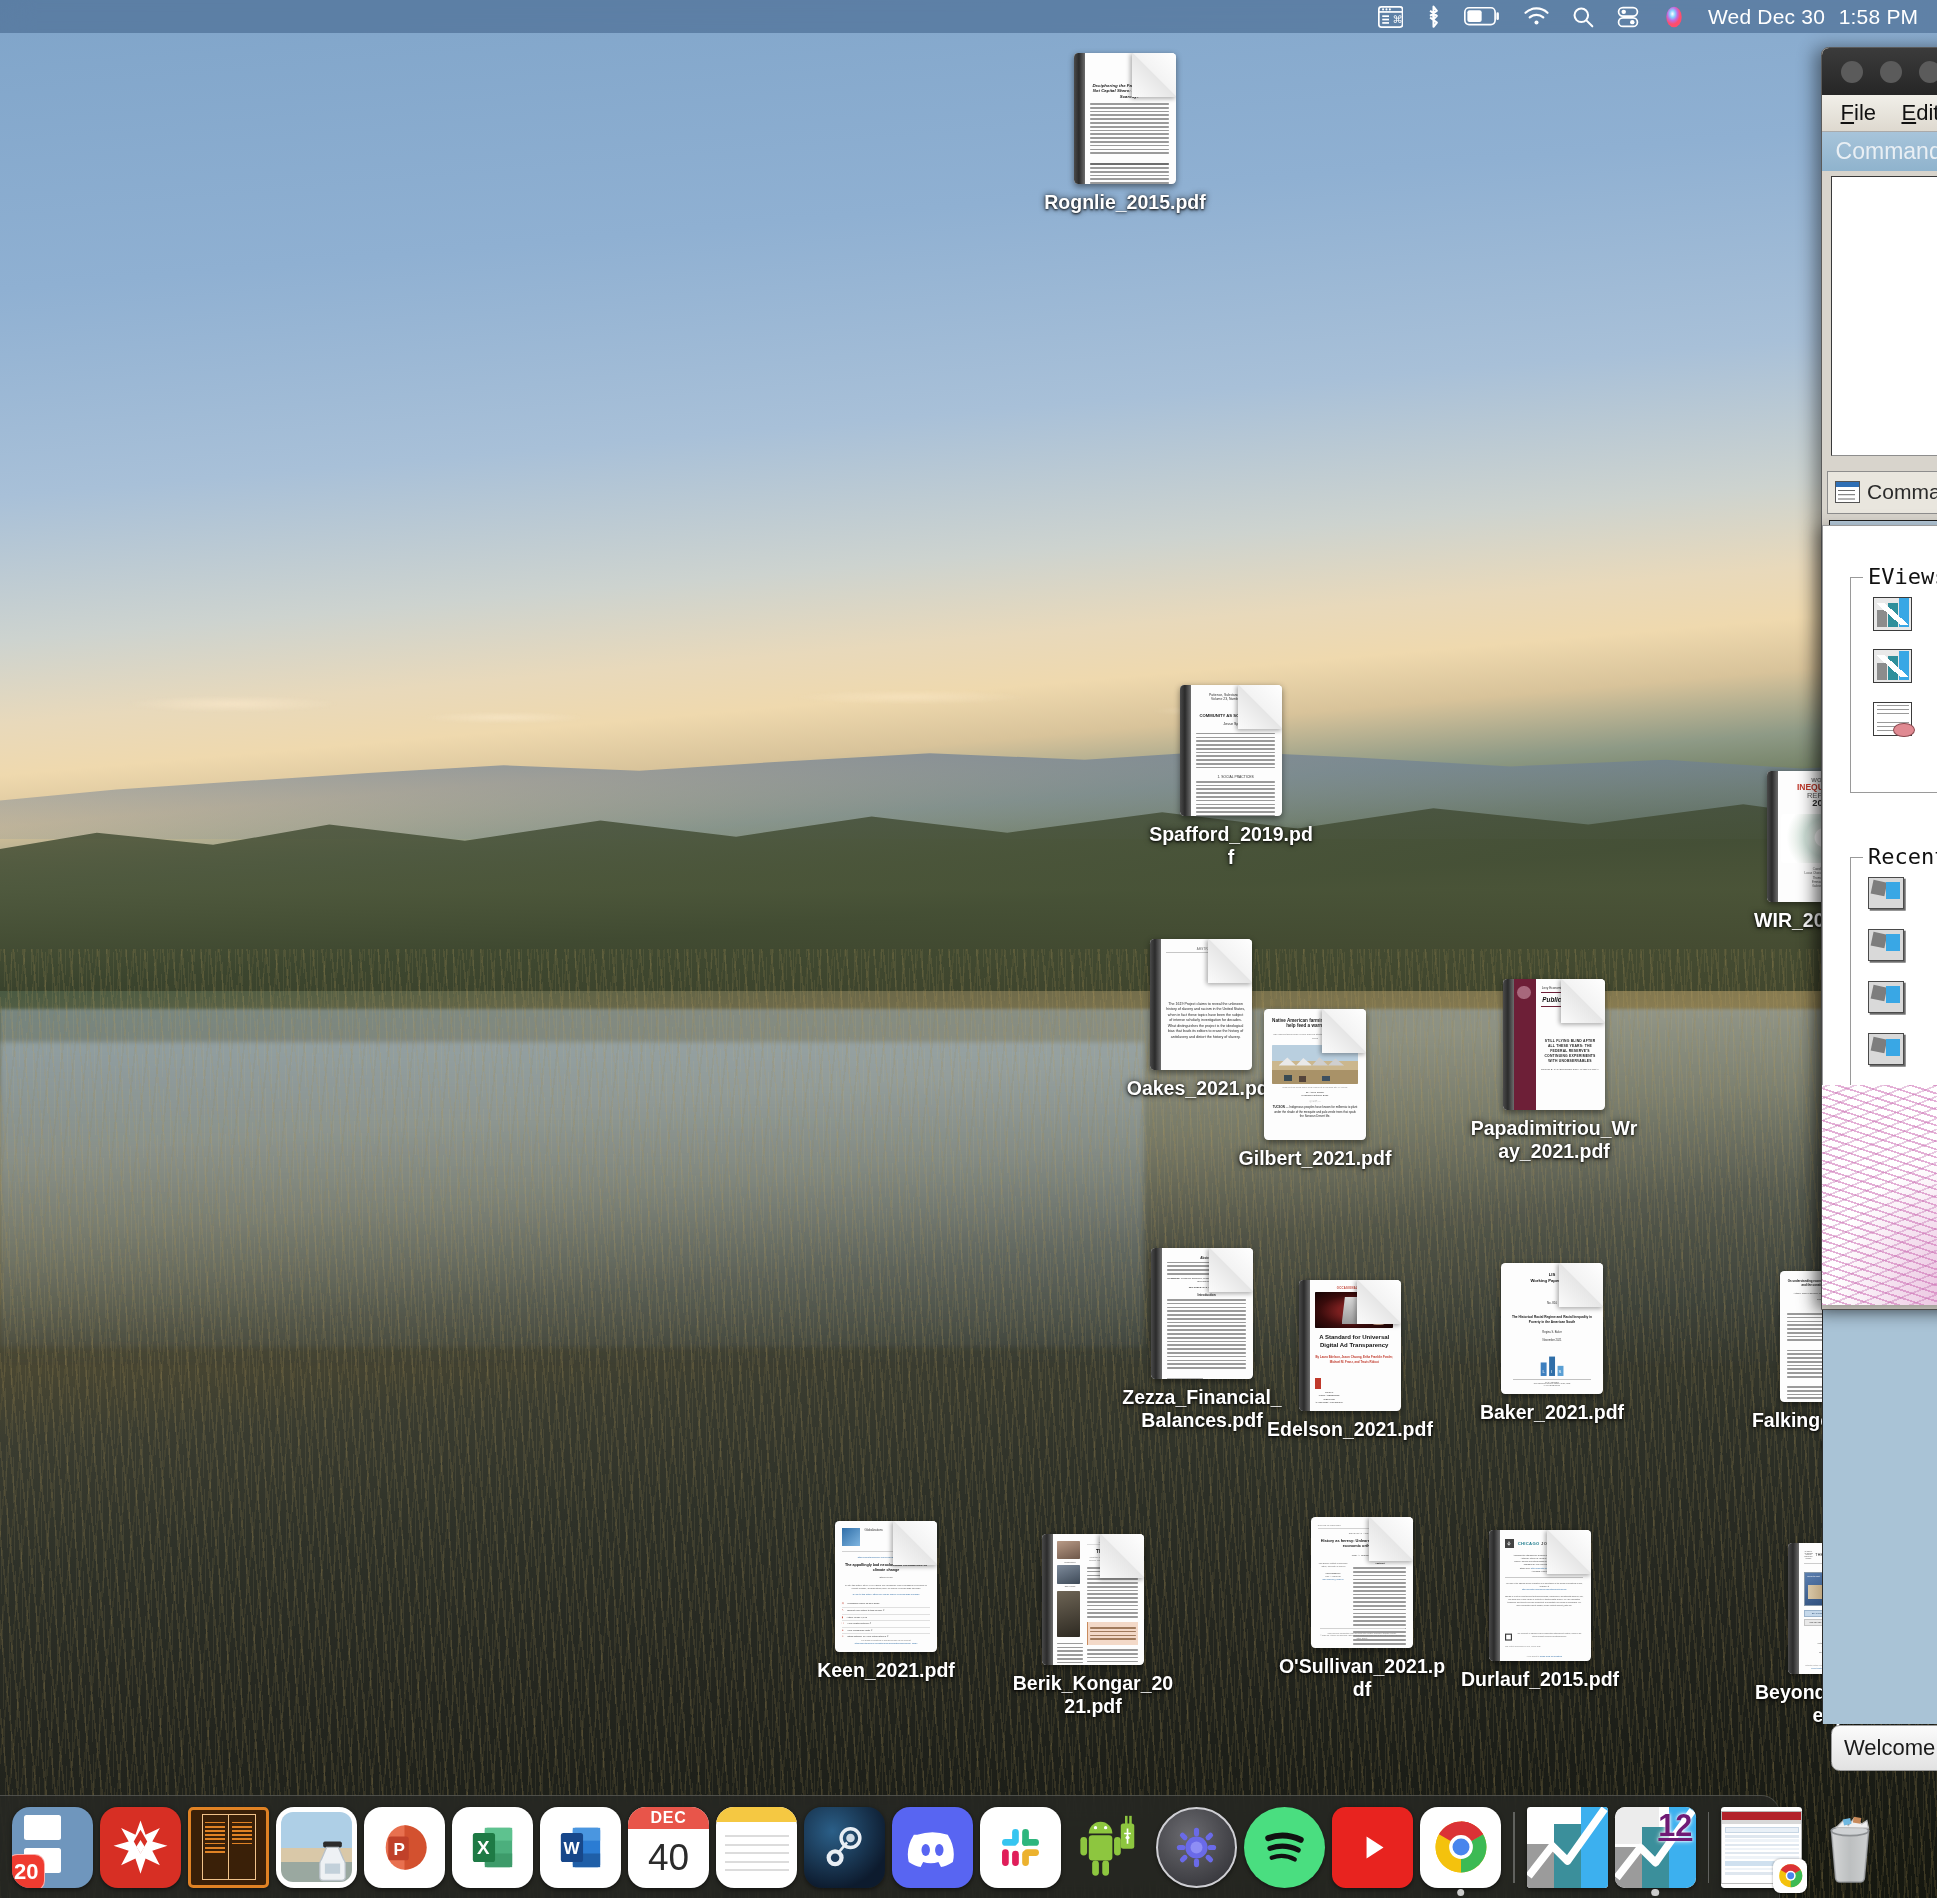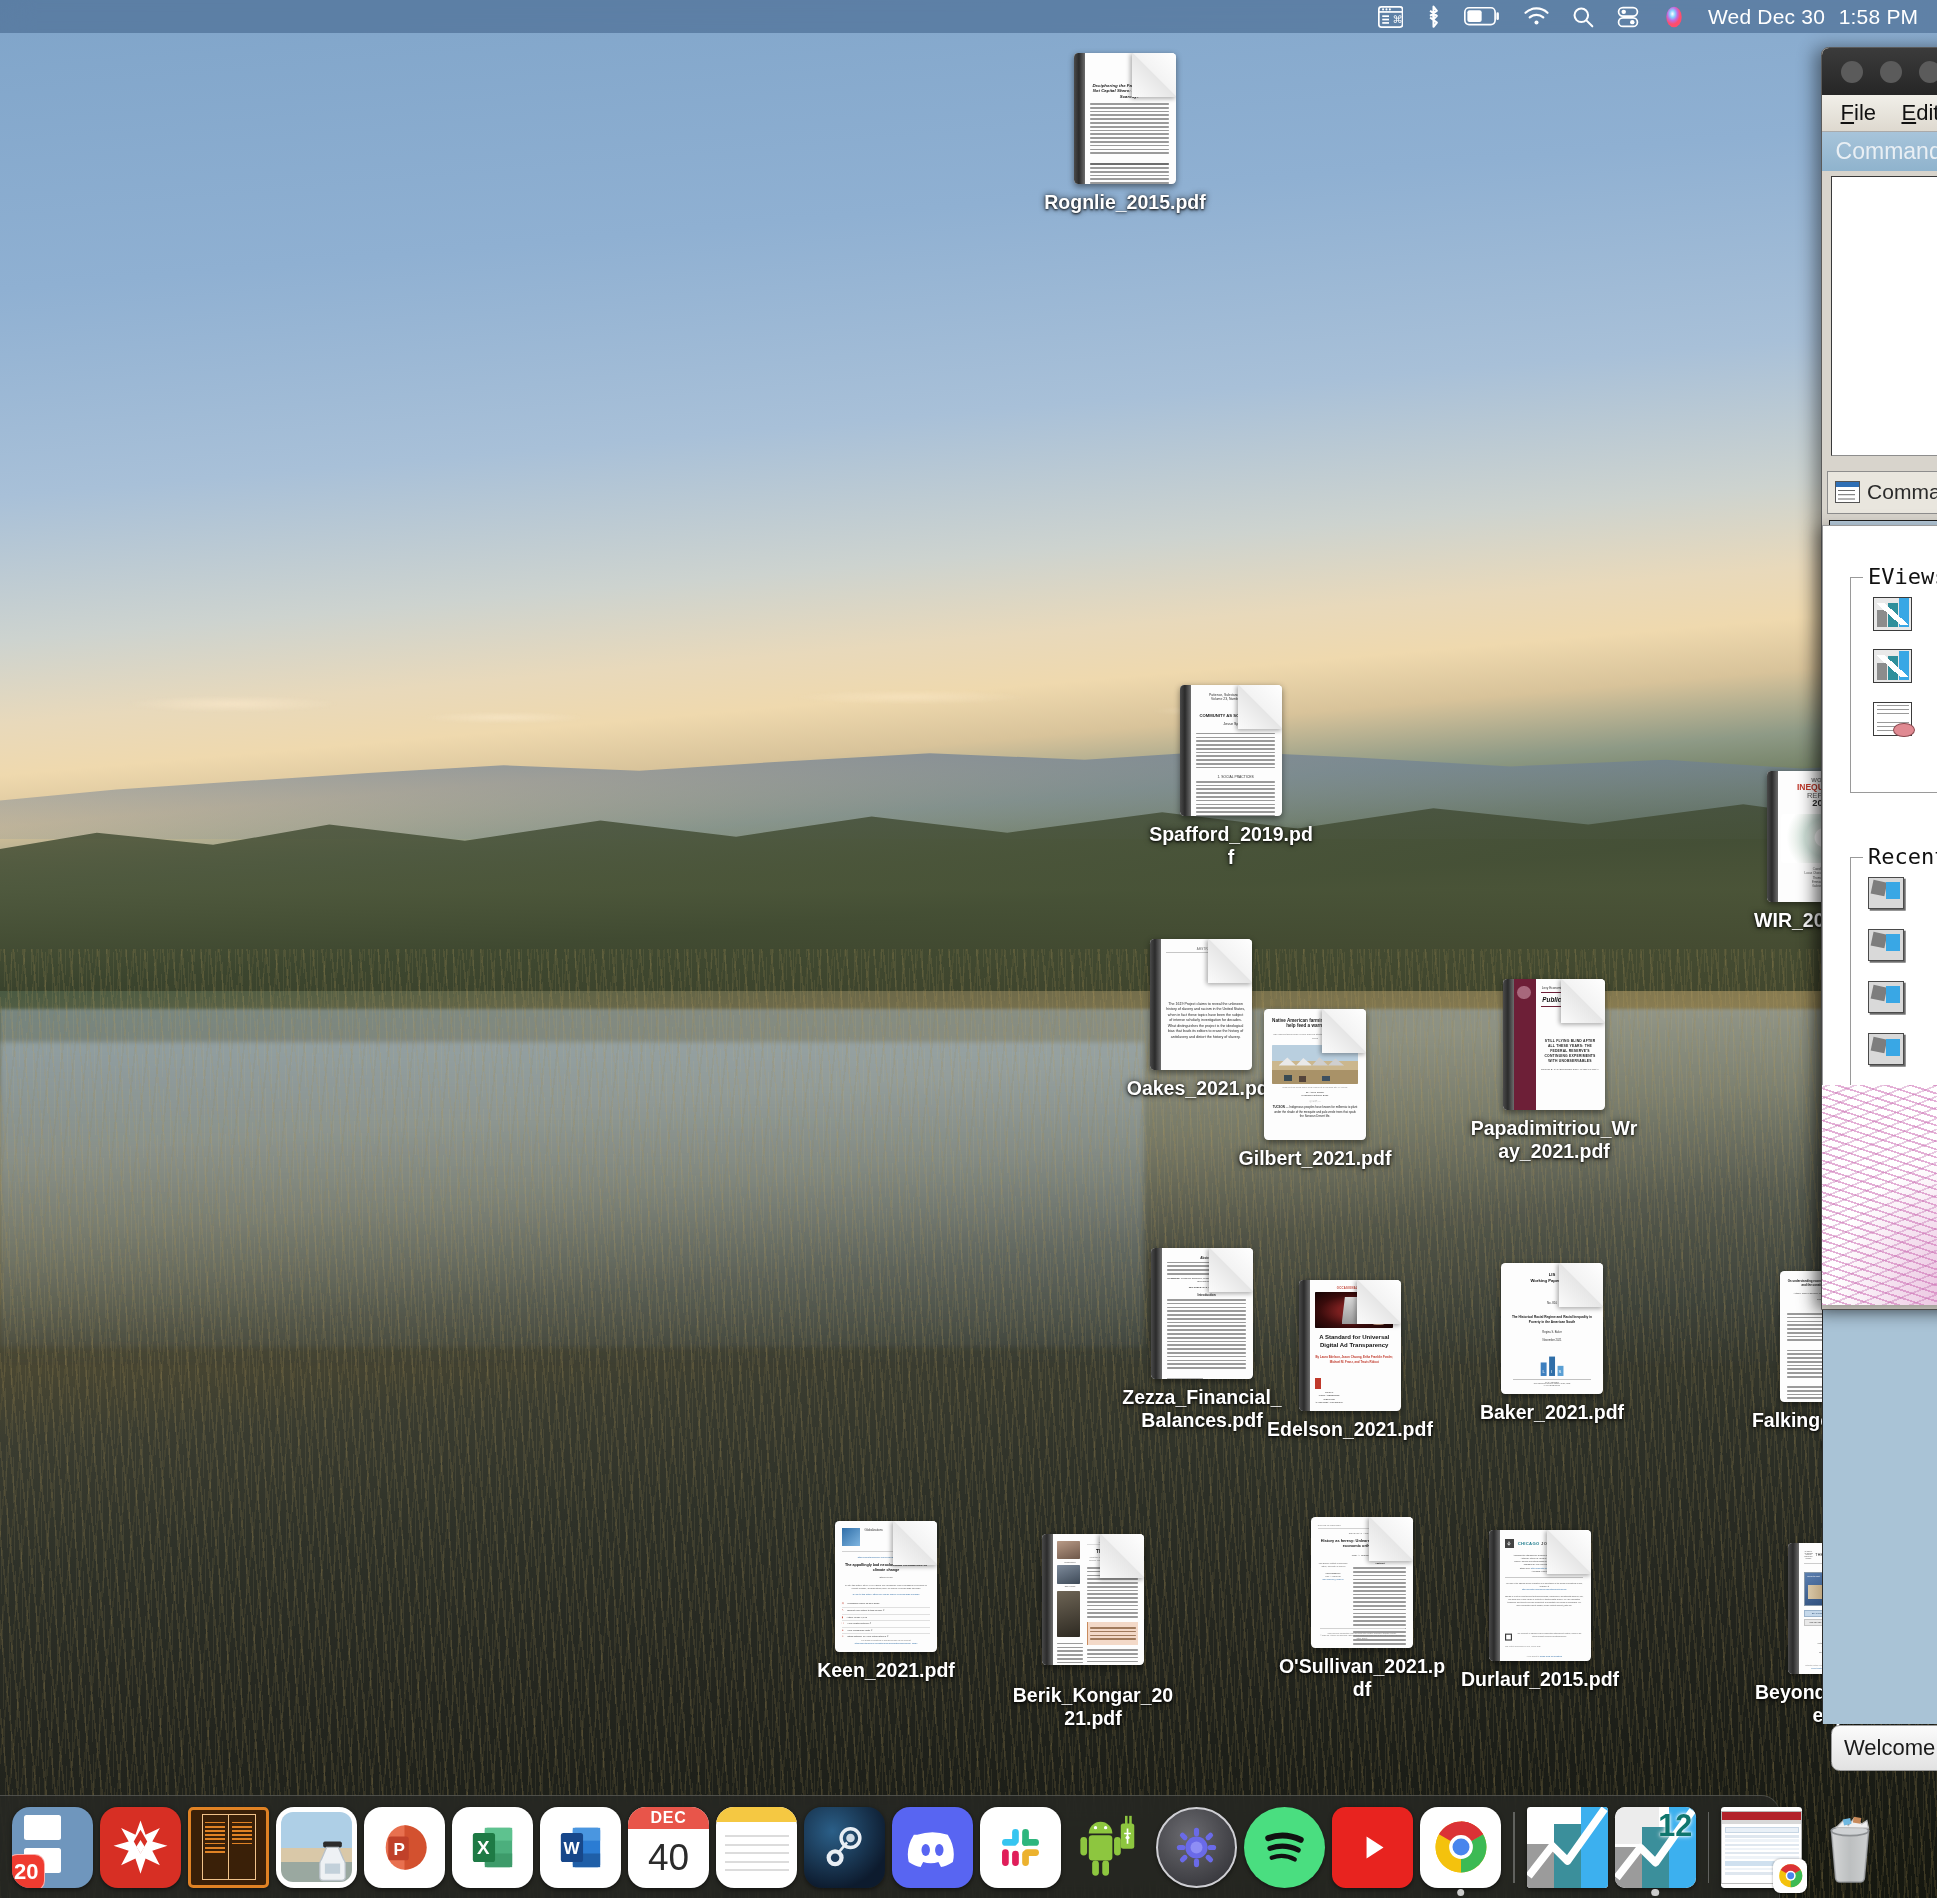--- a/index.html
+++ b/index.html
@@ -670,21 +670,21 @@
           Full Terms &amp; Conditions of access and use can be found at<br>
           <span style="color:#2f6ea8">https://www.tandfonline.com/action/journalInformation?journalCode=rglo20</span>
         </div>
       </div>
       <div class="fold"></div>
     </div>
   </div>
   <div class="lbl">Keen_2021.pdf</div>
 </div>
 
-<div class="dicon" style="left:1004px; top:1534px;gap:12px;">
+<div class="dicon" style="left:1004px; top:1534px;">
   <div class="thumbwrap">
     <div class="pdfpage spine">
       <div class="inner" style="padding:6.8px 6px 5.1px 15.3px;display:flex;gap:4.2px;">
         <div style="flex:0 0 25.4px;">
           <div style="width:23px;height:18.6px;background:linear-gradient(160deg,#b89a86,#6e584a);border-radius:0.8px;"></div>
           <div style="font-size:1.9px;color:#555;margin-top:1.3px;">Günseli Berik</div>
           <div style="width:23px;height:18.6px;background:linear-gradient(160deg,#7e8b9b,#3e4a58);border-radius:0.8px;margin-top:2.5px;"></div>
           <div style="font-size:1.9px;color:#555;margin-top:1.3px;">Ebru Kongar</div>
           <div style="height:4.2px"></div>
           <div style="width:23px;height:46px;background:linear-gradient(165deg,#6d6455,#2e2a22);border-radius:0.8px;"></div>
@@ -1198,22 +1198,22 @@
 
   <div class="dk">
     <div class="tile" style="border-radius:10.2px;background:#fff;position:relative;">
       <div style="position:absolute;left:0;top:0;width:44px;height:37px;background:#ececec;"></div>
       <div style="position:absolute;left:0;bottom:0;width:27px;height:41px;background:#9b9b9b;"></div>
       <div style="position:absolute;left:27px;bottom:0;width:27px;height:61px;background:#3b8f9b;"></div>
       <div style="position:absolute;left:54px;top:0;width:27px;height:81px;background:#3cb0ef;"></div>
       <svg style="position:absolute;inset:0;" width="81" height="81" viewBox="0 0 96 96">
         <path d="M2 84 L30 48 L48 66 L92 4" stroke="#fff" stroke-width="9" fill="none" stroke-linejoin="round"></path>
       </svg>
-      <div style="position:absolute;right:3.4px;top:1.7px;font-size:30.5px;font-weight:700;color:#0f766e;
-                  text-shadow:0 0 2.5px #fff, 0 0 5.1px #fff;">12</div>
+      <div style="position:absolute;right:3.4px;top:1.7px;font-size:30.5px;font-weight:700;color:#701a75;
+                  text-shadow:0 0 2.5px #fff, 0 0 5.1px #fff;text-decoration:underline;">12</div>
     </div>
     <div class="dot"></div>
   </div>
 
   <div class="dksep"></div>
 
   <div class="dk">
     <div class="tile" style="background:#fff;border-radius:3.4px;overflow:visible;position:relative;">
       <div style="width:81px;height:73px;background:#fff;border:0.8px solid #bbb;overflow:hidden;">
         <div style="height:8.5px;background:#b3222a;"></div>

